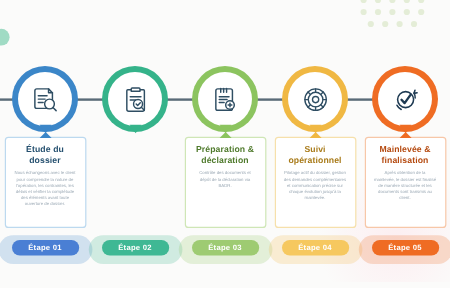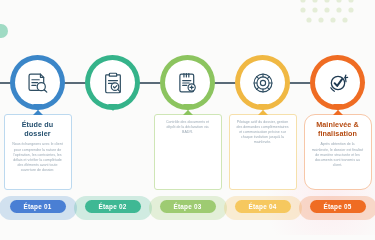--- a/index.html
+++ b/index.html
@@ -259,20 +259,21 @@
             <path d="M8 5h13a2 2 0 0 1 2 2v18a2 2 0 0 1-2 2H8a2 2 0 0 1-2-2V7a2 2 0 0 1 2-2z" fill="#ffffff"></path>
             <path d="M11 4.5v4M14 4.5v4M17 4.5v4"></path>
             <path d="M9.5 13h10M9.5 16h8M9.5 19h5"></path>
             <circle cx="20.5" cy="21.5" r="4.4" fill="#ffffff"></circle>
             <path d="M18.6 21.5h3.8M20.5 19.6v3.8"></path>
           </g>
         </svg>
       </div>
 
       <div class="card" style="color:#8cc45f; border-color:#cfe6b6;">
+        <div class="card-title" style="color:#4f7a2c">Préparation &amp; déclaration</div>
         <div class="card-body">Contrôle des documents et dépôt de la déclaration via BADR.</div>
       </div>
 
       <div class="badge" style="background:#9ecb72">Étape 03</div>
     </div>
 
     <div class="step">
       <div class="badge-halo" style="background:#f0b843"></div>
 
       <div class="node" style="color:#f0b843; box-shadow:0 0 0 5px #f0b843;">
@@ -281,20 +282,21 @@
             <circle cx="16" cy="16" r="11"></circle>
             <circle cx="16" cy="16" r="7.5"></circle>
             <circle cx="16" cy="16" r="3.2"></circle>
             <path d="M16 5v3.5M16 23.5V27M5 16h3.5M23.5 16H27"></path>
             <path d="M8.2 8.2l2.5 2.5M21.3 21.3l2.5 2.5M23.8 8.2l-2.5 2.5M10.7 21.3l-2.5 2.5"></path>
           </g>
         </svg>
       </div>
 
       <div class="card" style="color:#f0b843; border-color:#f6e0ab;">
+        <div class="card-title" style="color:#a87a18">Suivi opérationnel</div>
         <div class="card-body">Pilotage actif du dossier, gestion des demandes complémentaires et communication précise sur chaque évolution jusqu'à la mainlevée.</div>
       </div>
 
       <div class="badge" style="background:#f6c85f">Étape 04</div>
     </div>
 
     <div class="step">
       <div class="badge-halo" style="background:#ef6c23"></div>
 
       <div class="node" style="color:#ef6c23; box-shadow:0 0 0 5px #ef6c23;">
@@ -302,21 +304,21 @@
           <g fill="none" stroke="#1e3a52" stroke-width="1.6" stroke-linecap="round" stroke-linejoin="round">
             <circle cx="16" cy="16" r="8.2"></circle>
             <path d="M11.8 16.2l3.2 3.4 6-8.4" stroke-width="2.4"></path>
             <path d="M24.6 9.2a10.6 10.6 0 0 1 1.2 5.2"></path>
             <path d="M7.2 21.8a10.6 10.6 0 0 0 4.3 4.3"></path>
             <path d="M25.6 6.4l-1 3.2 3.2-0.6"></path>
           </g>
         </svg>
       </div>
 
-      <div class="card" style="color:#ef6c23; border-color:#f7c7a8;border-radius:11px;">
+      <div class="card" style="color:#ef6c23; border-color:#f7c7a8;">
         <div class="card-title" style="color:#b54a10">Mainlevée &amp; finalisation</div>
         <div class="card-body">Après obtention de la mainlevée, le dossier est finalisé de manière structurée et les documents sont transmis au client.</div>
       </div>
 
       <div class="badge" style="background:#ef6c23">Étape 05</div>
     </div>
 
   </div>
 </div>
 

